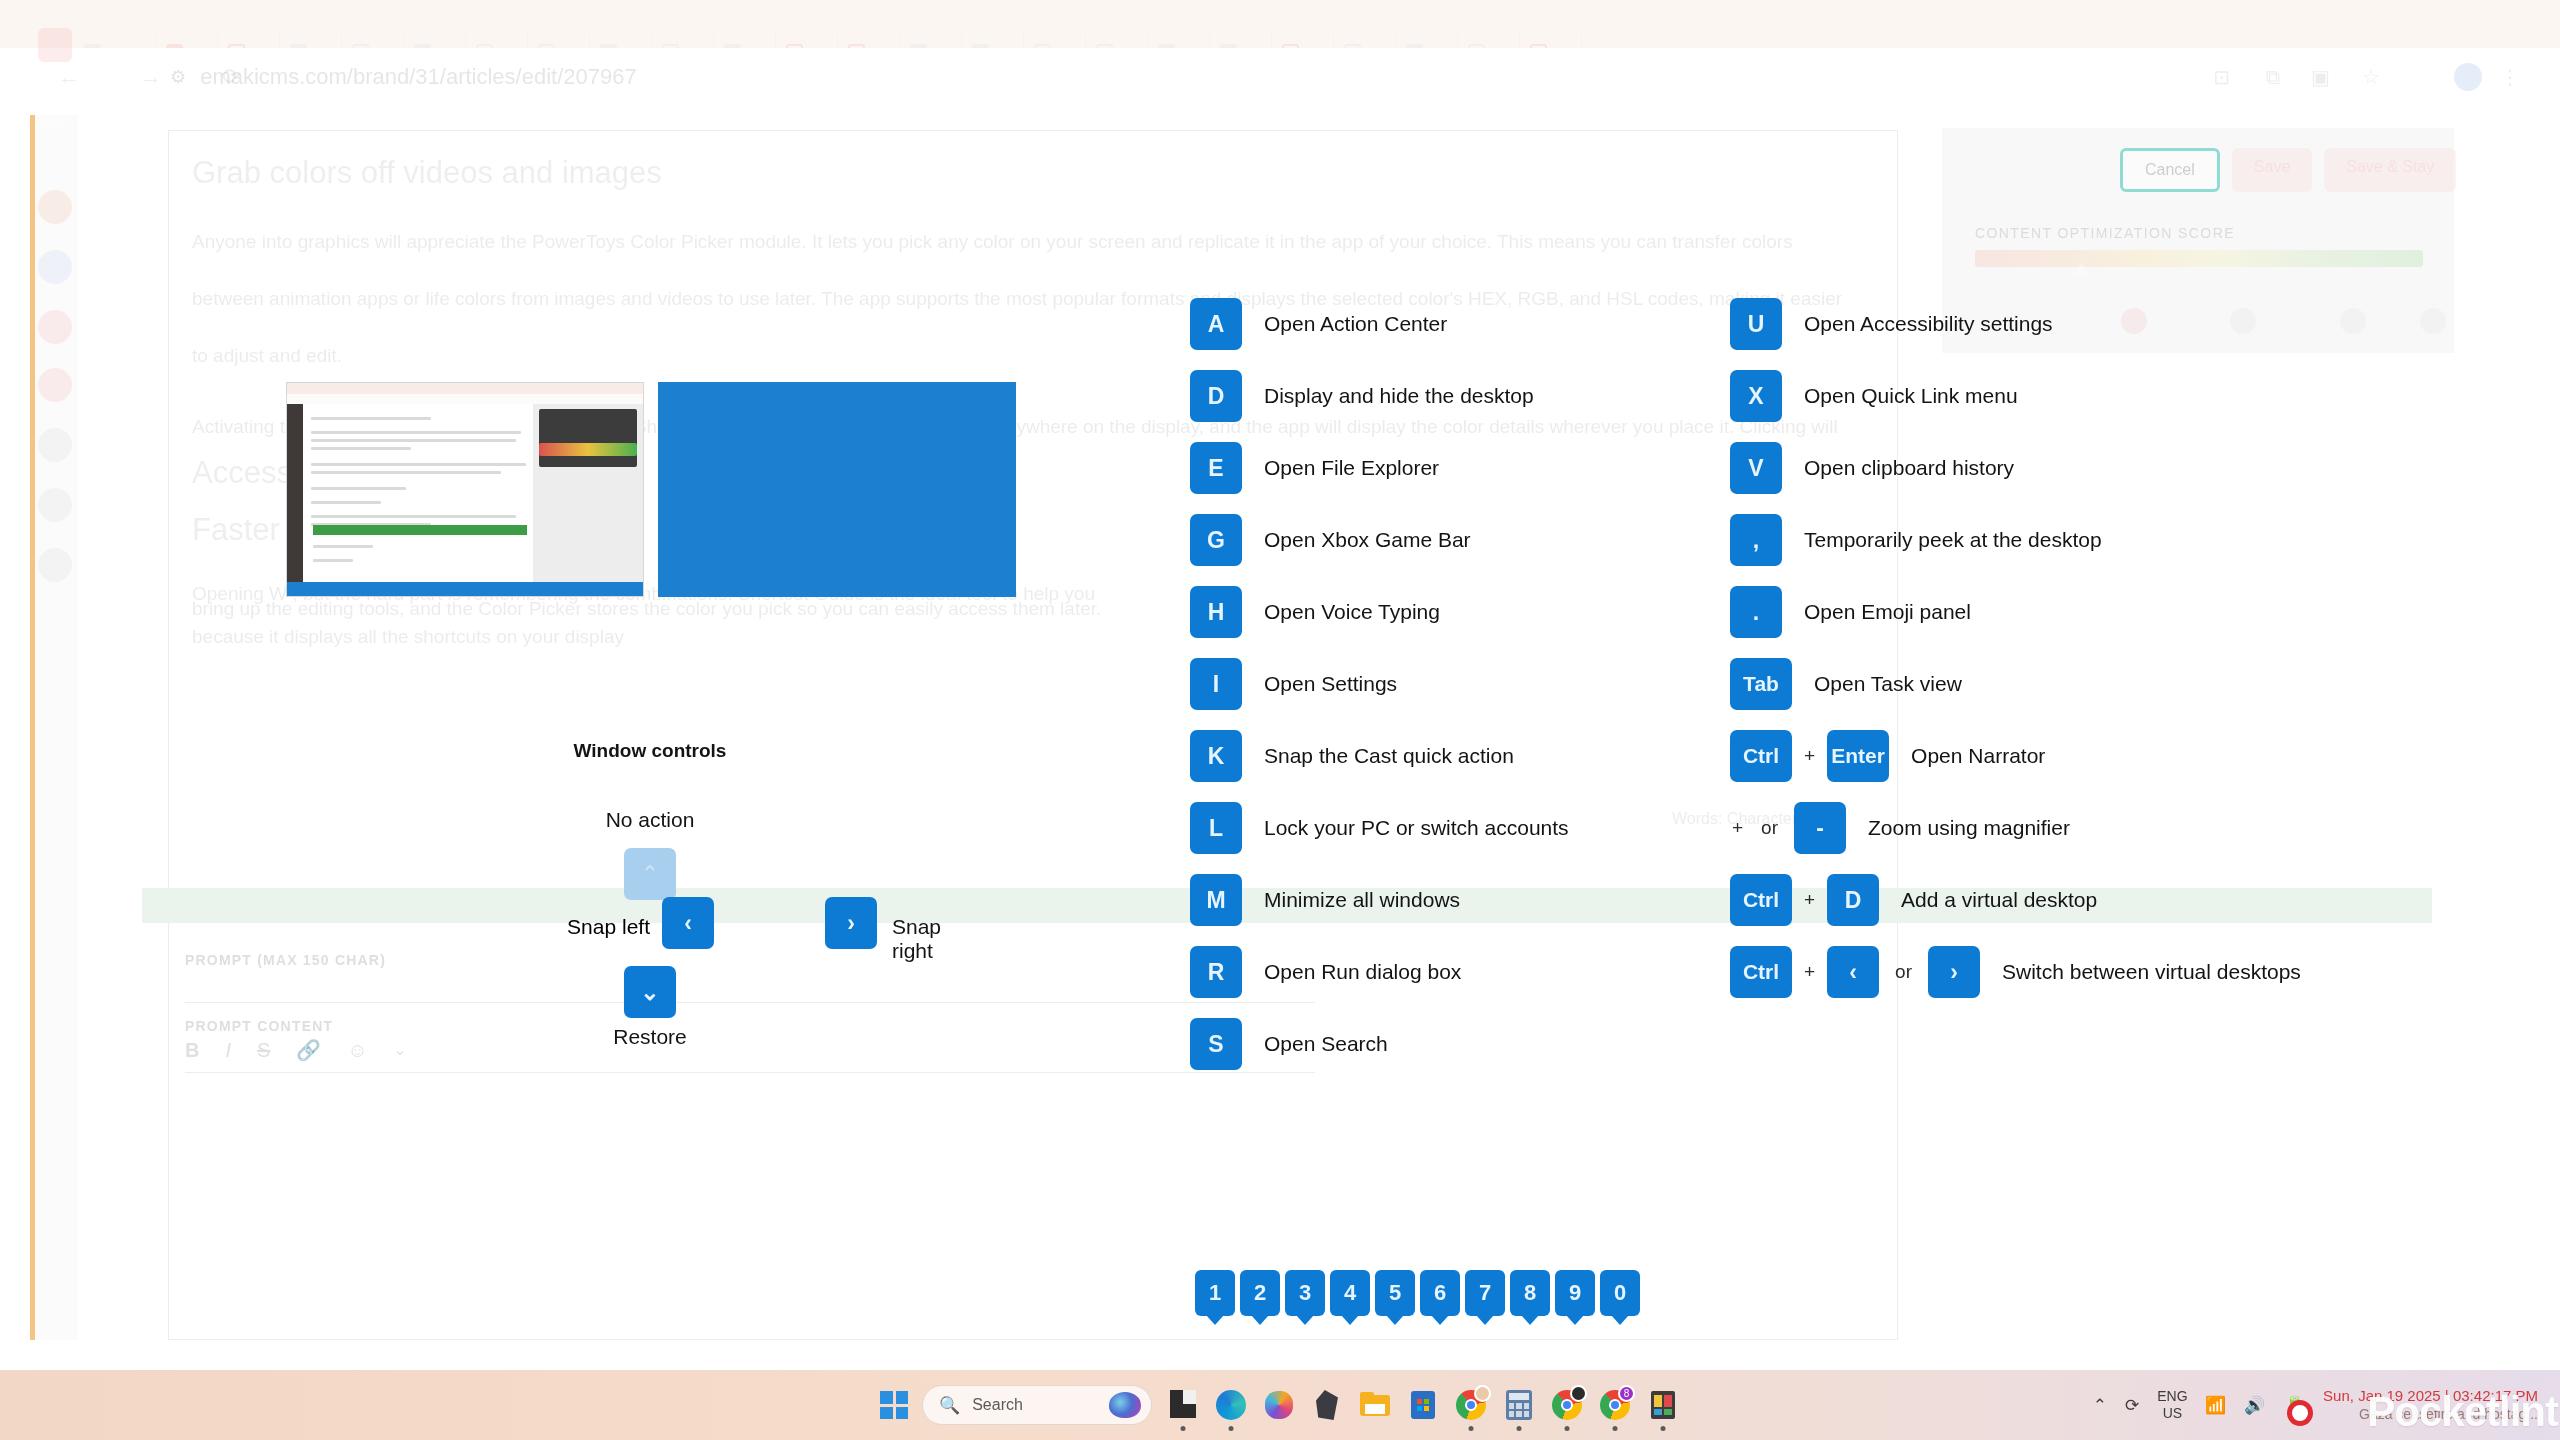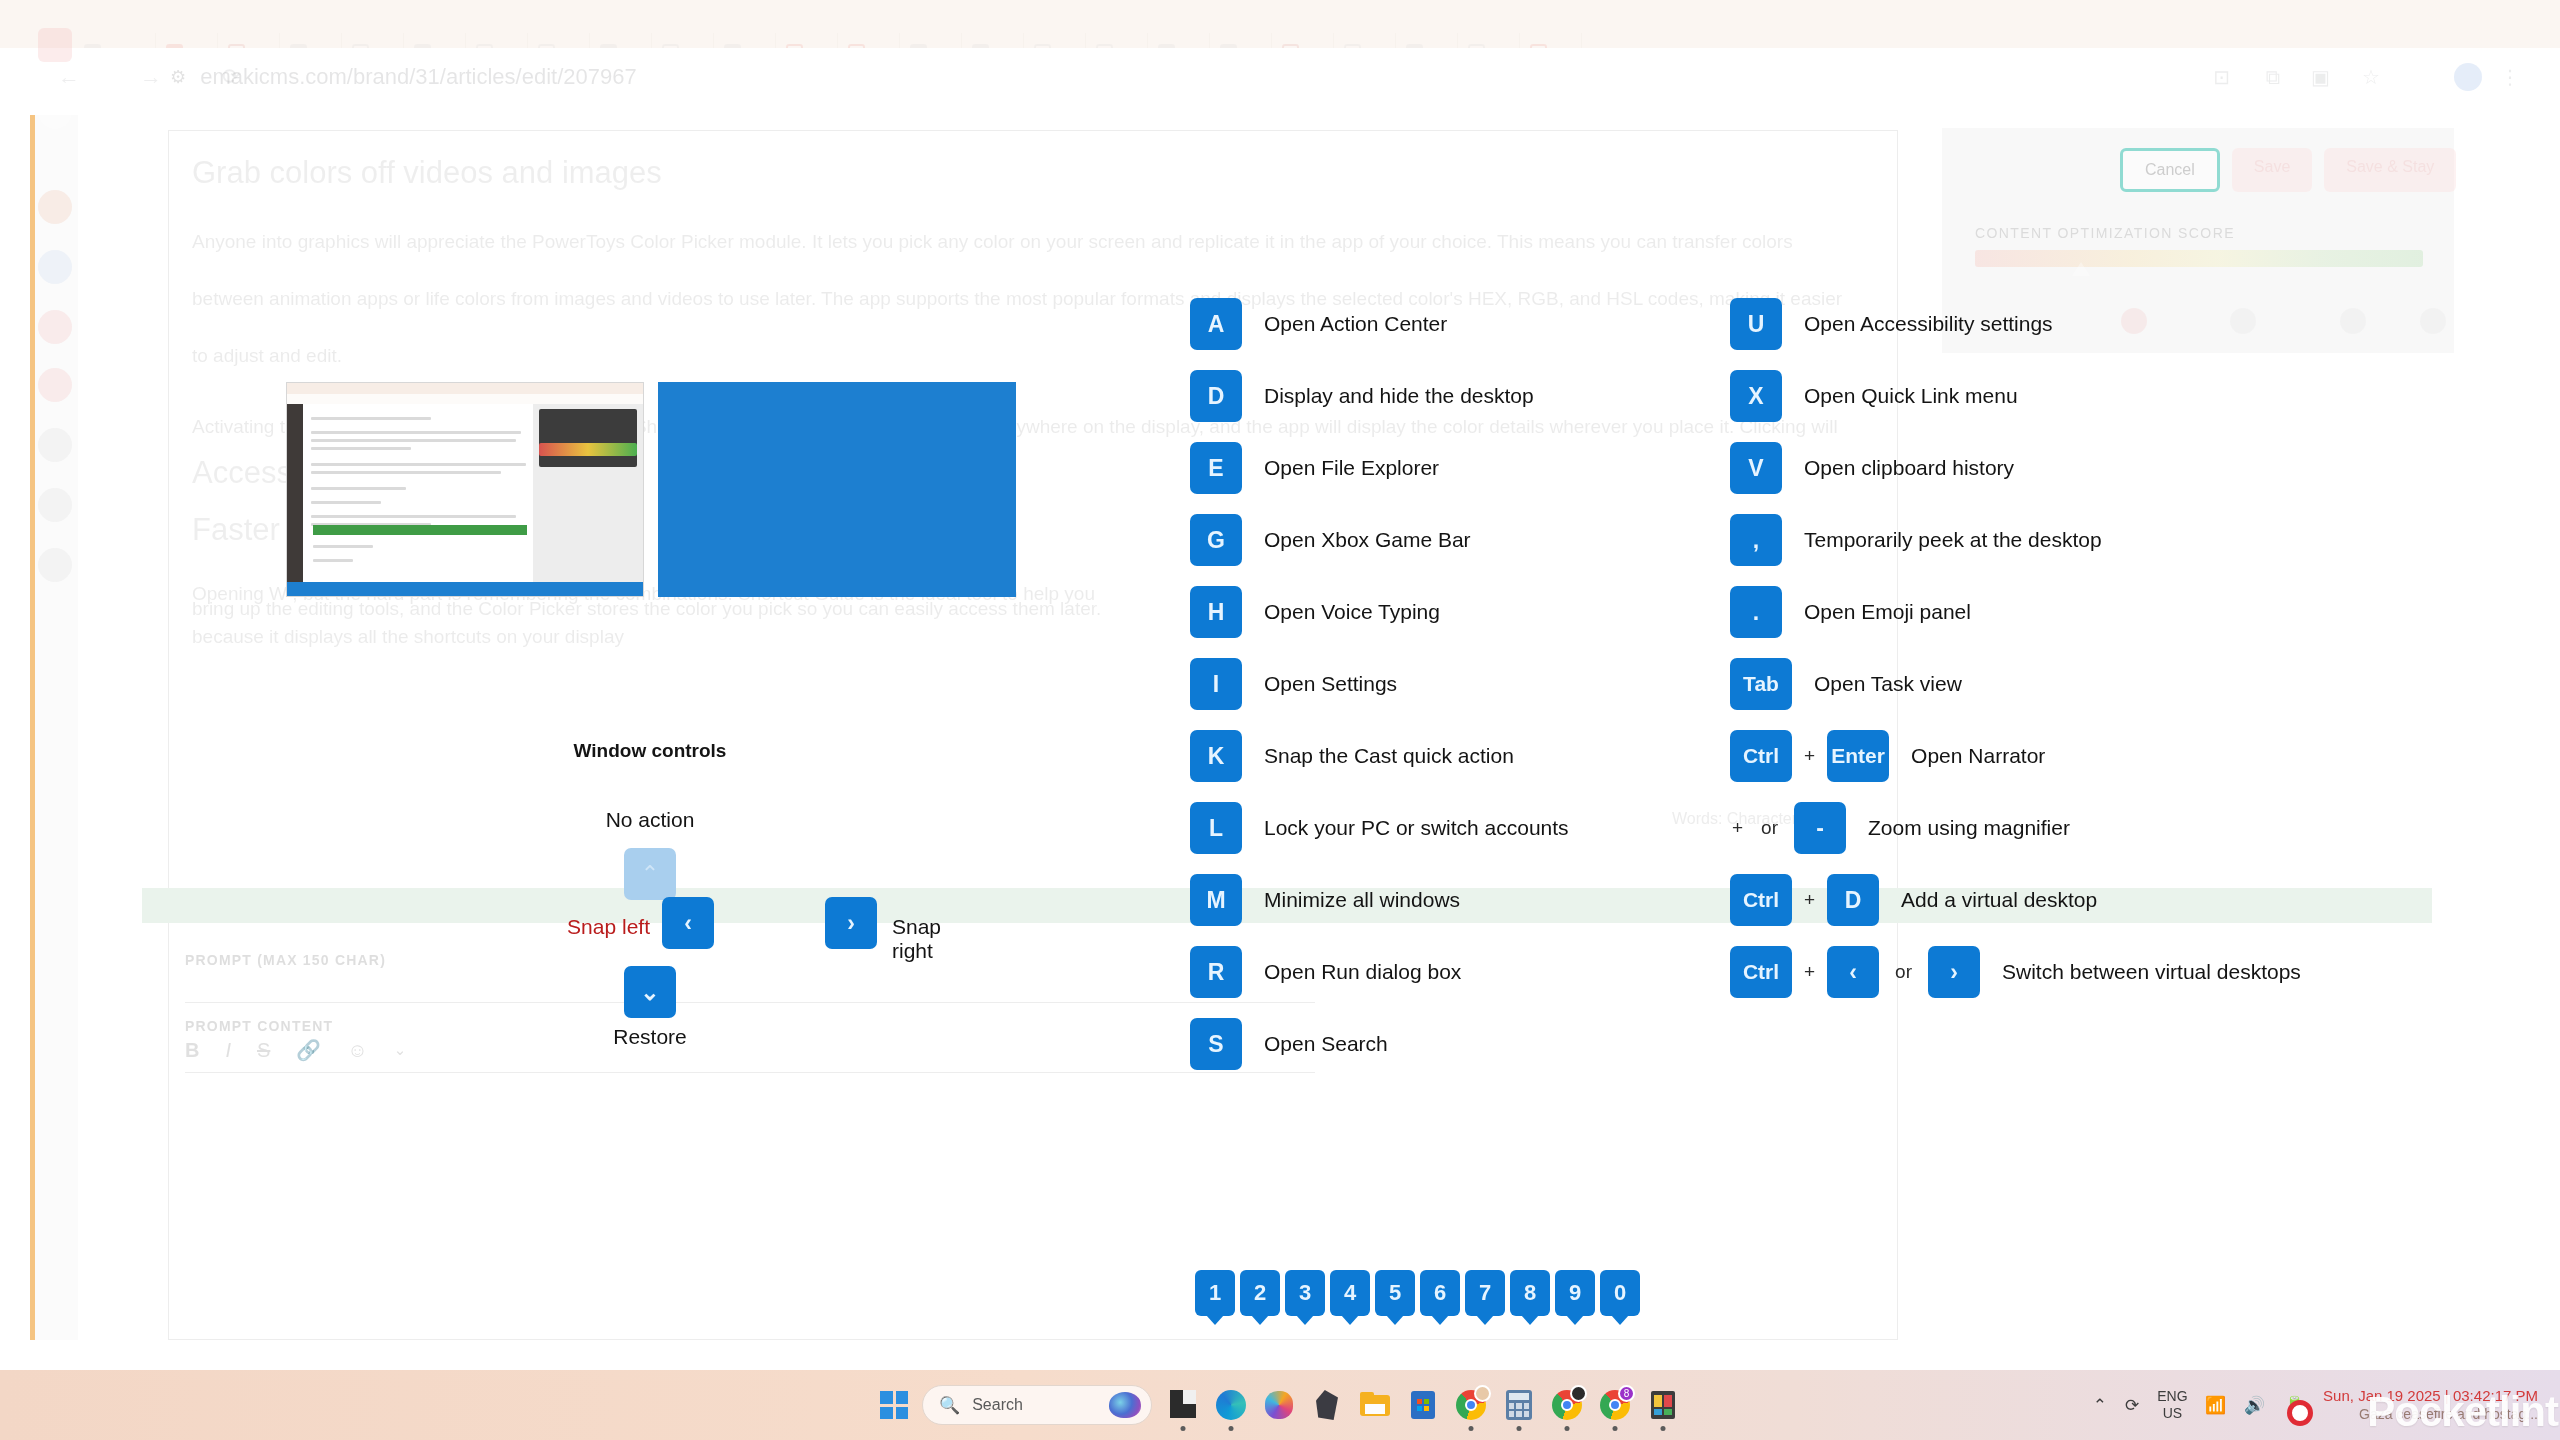--- a/index.html
+++ b/index.html
@@ -208,21 +208,21 @@
   #wc-noaction{
     position:absolute; left:0; top:68px; width:420px; text-align:center;
     font-size:21px; color:#141414;
   }
   #wc-up{
     position:absolute; left:184px; top:108px; width:52px; height:52px;
     background:#a9cfee; border-radius:7px;
     display:flex;align-items:center;justify-content:center;
     color:#cfe5f7; font-size:22px;
   }
-  #wc-left-lbl{ position:absolute; left:-20px; top:175px; width:230px; text-align:right; font-size:21px; color:#b91c1c;}
+  #wc-left-lbl{ position:absolute; left:-20px; top:175px; width:230px; text-align:right; font-size:21px; color:#000000;}
   #wc-left{ position:absolute; left:222px; top:157px; }
   #wc-right{ position:absolute; left:385px; top:157px; }
   #wc-right-lbl{ position:absolute; left:452px; top:175px; font-size:21px; color:#141414;}
   #wc-down{ position:absolute; left:184px; top:226px; }
   #wc-restore-lbl{
     position:absolute; left:0; top:285px; width:420px; text-align:center;
     font-size:21px; color:#141414;
   }
 
   

